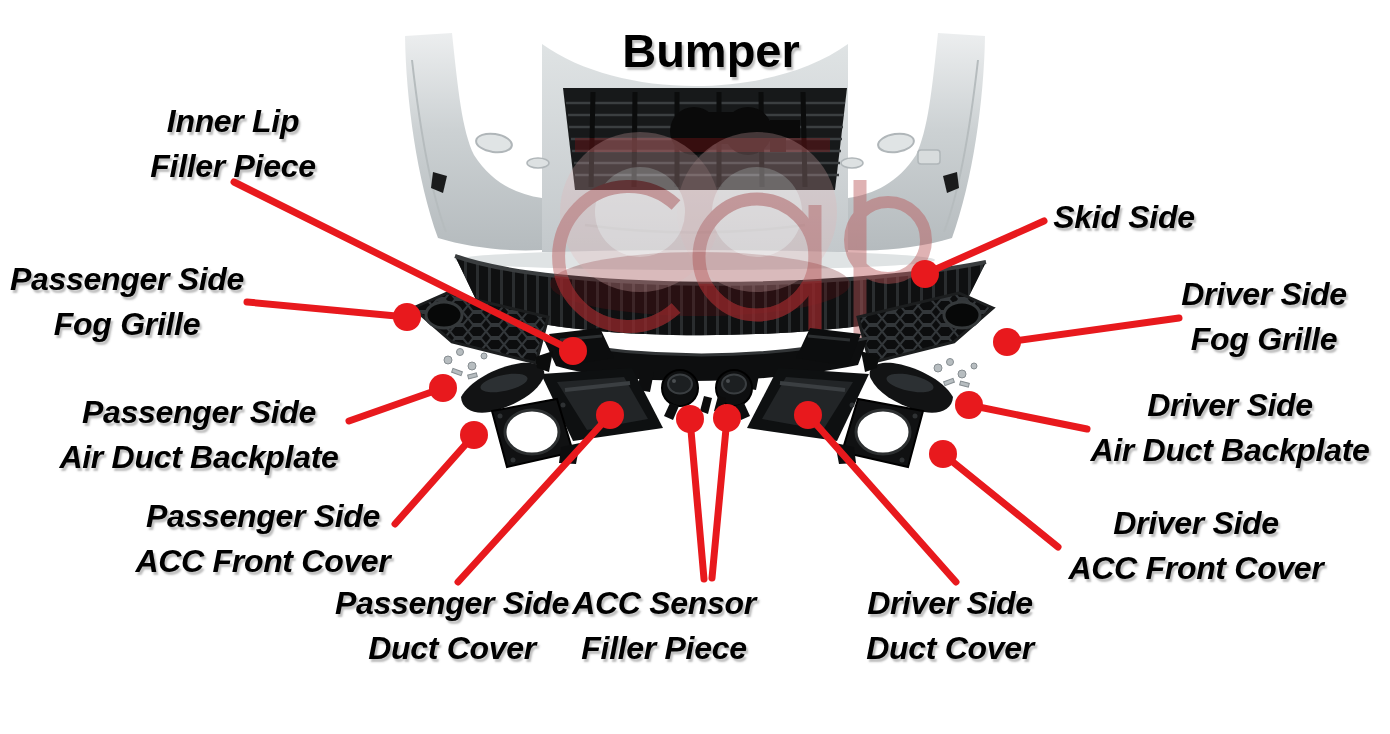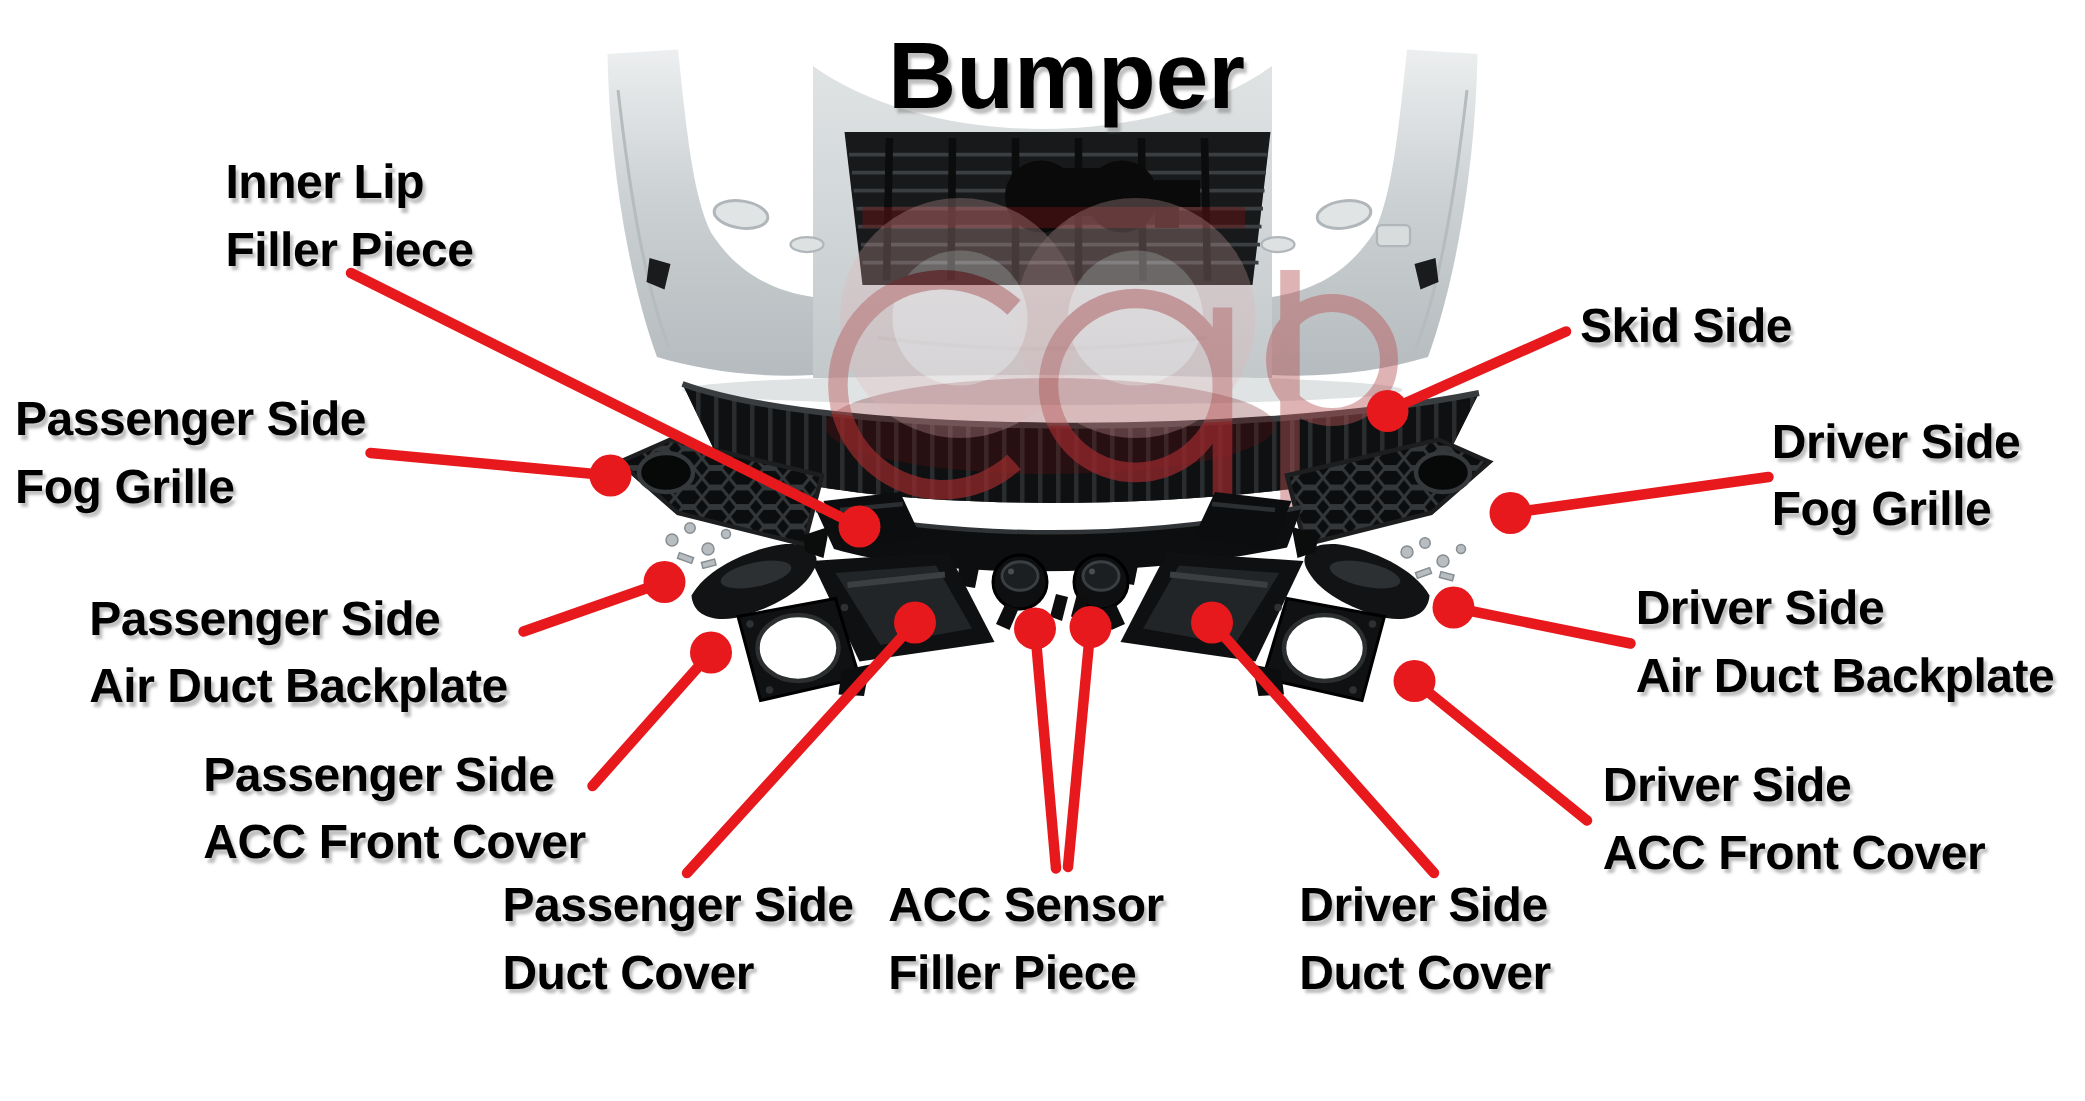--- a/index.html
+++ b/index.html
@@ -1,24 +1,24 @@
 <!DOCTYPE html>
 <html><head>
 <meta charset="utf-8">
 <style>
   html,body{margin:0;padding:0;background:#ffffff;}
   .stage{position:relative;width:1390px;height:734px;background:#ffffff;overflow:hidden;
          font-family:"Liberation Sans",sans-serif;}
   svg.layer{position:absolute;left:0;top:0;width:1390px;height:734px;}
   .page-title{position:absolute;left:711px;top:25px;transform:translateX(-50%);
-non              color:#000;font-weight:700;font-size:63px;line-height:52px;white-space:nowrap;
+non              color:#000;font-weight:700;font-size:47px;line-height:52px;white-space:nowrap;
               text-shadow:2px 3px 2px rgba(110,110,110,.45);}
-  .callout-label{position:absolute;transform:translateX(-50%);text-align:left;color:#000;
+  .callout-label{position:absolute;transform:translateX(-50%);text-align:center;color:#000;
                  font-weight:700;font-size:32px;line-height:45px;letter-spacing:-0.3px;
-                 white-space:nowrap;text-shadow:2px 3px 2px rgba(110,110,110,.45);}
+                 white-space:nowrap;text-shadow:2px 3px 2px rgba(110,110,110,.45);font-style:italic;}
 </style>
 </head>
 <body>
 
 <div class="stage">
 
   <svg class="layer" viewBox="0 0 1390 734">
     <defs>
       <linearGradient id="silver" x1="0" y1="0" x2="0" y2="1">
         <stop offset="0" stop-color="#eceeef"></stop>
@@ -244,21 +244,21 @@
         <div>Air Duct Backplate</div>
       </div>
       <div class="callout-label" style="left: 263px; top: 494px; color: rgb(0, 0, 0);">
         <div>Passenger Side</div>
         <div>ACC Front Cover</div>
       </div>
       <div class="callout-label" style="left: 452px; top: 581px; color: rgb(0, 0, 0);">
         <div>Passenger Side</div>
         <div>Duct Cover</div>
       </div>
-      <div class="callout-label" style="left: 684px; top: 581px; color: rgb(0, 0, 0);">
+      <div class="callout-label" style="left: 664px; top: 581px; color: rgb(0, 0, 0);">
         <div>ACC Sensor</div>
         <div>Filler Piece</div>
       </div>
       <div class="callout-label" style="left: 950px; top: 581px; color: rgb(0, 0, 0);">
         <div>Driver Side</div>
         <div>Duct Cover</div>
       </div>
       <div class="callout-label" style="left: 1196px; top: 501px; color: rgb(0, 0, 0);">
         <div>Driver Side</div>
         <div>ACC Front Cover</div>

